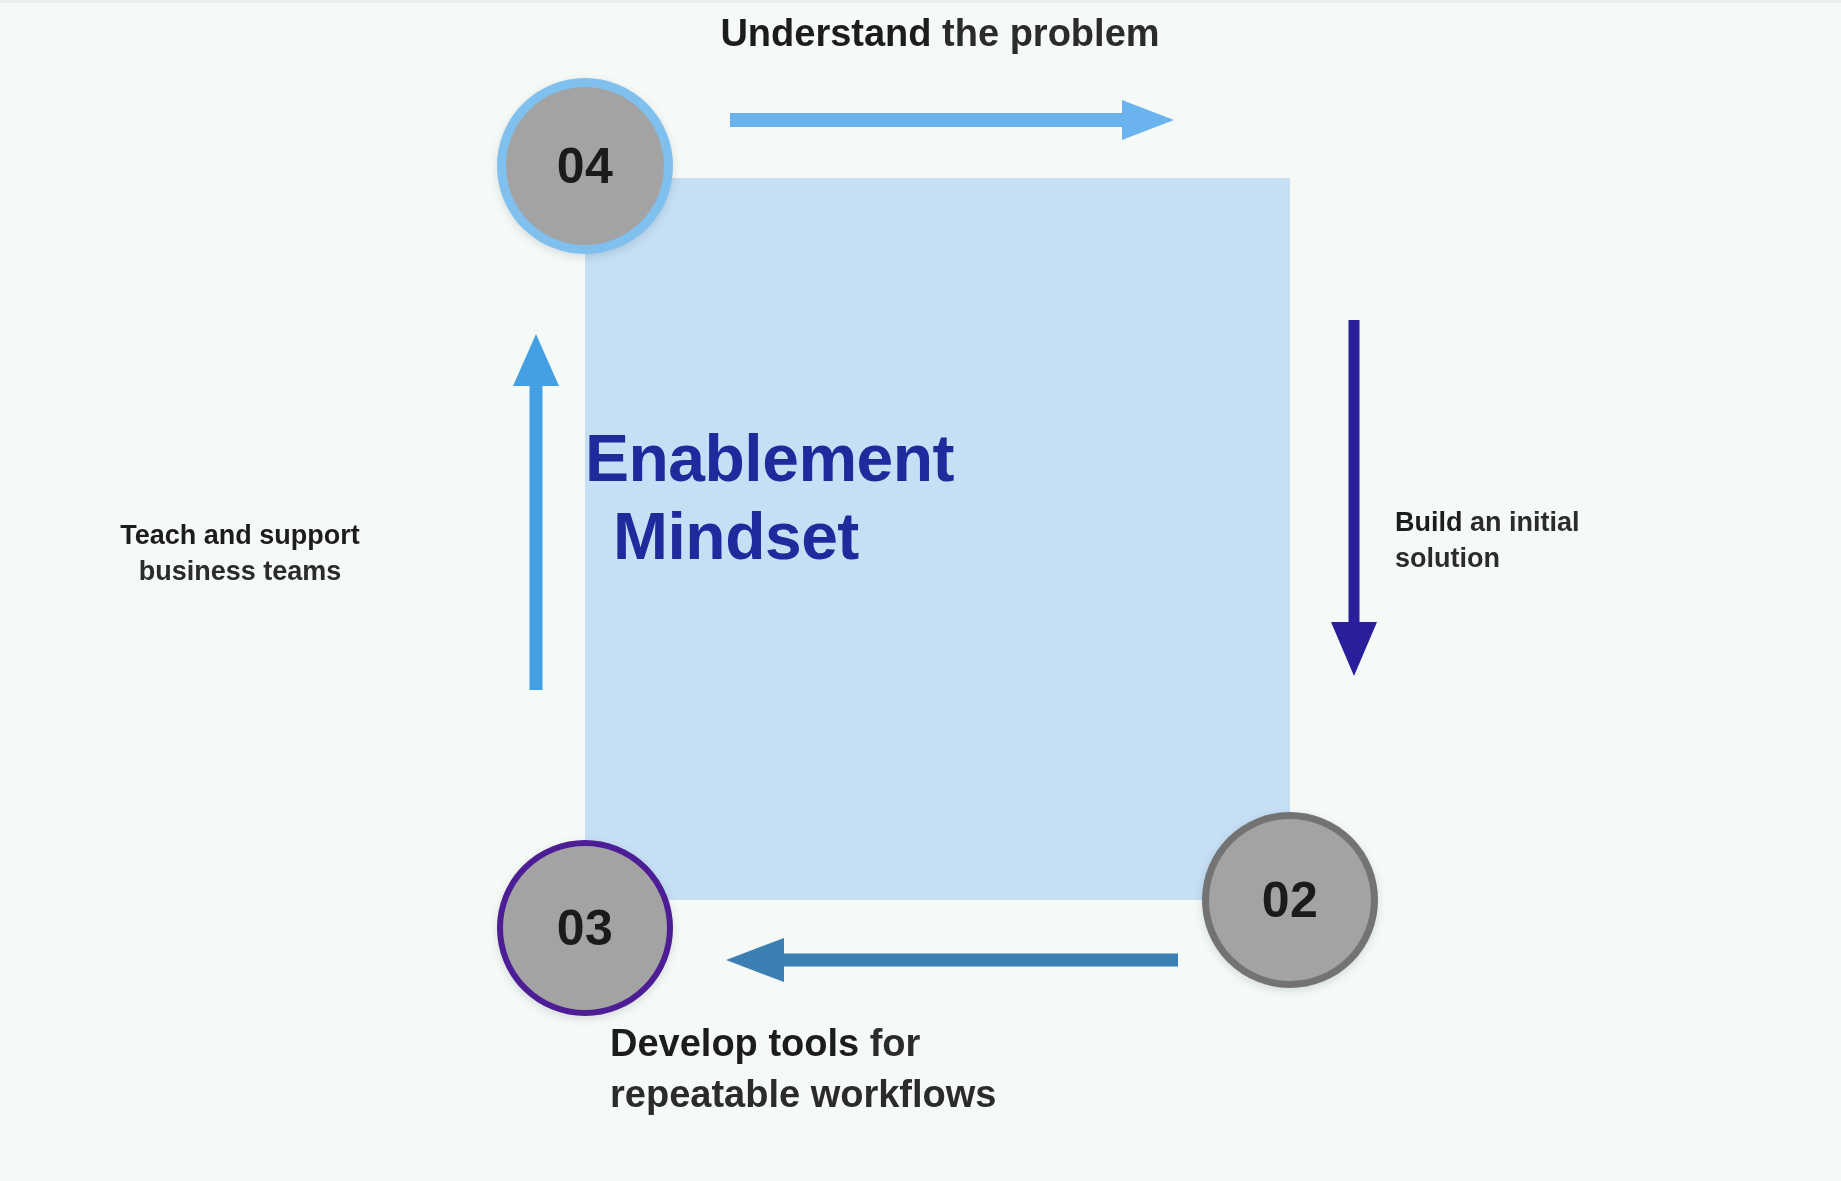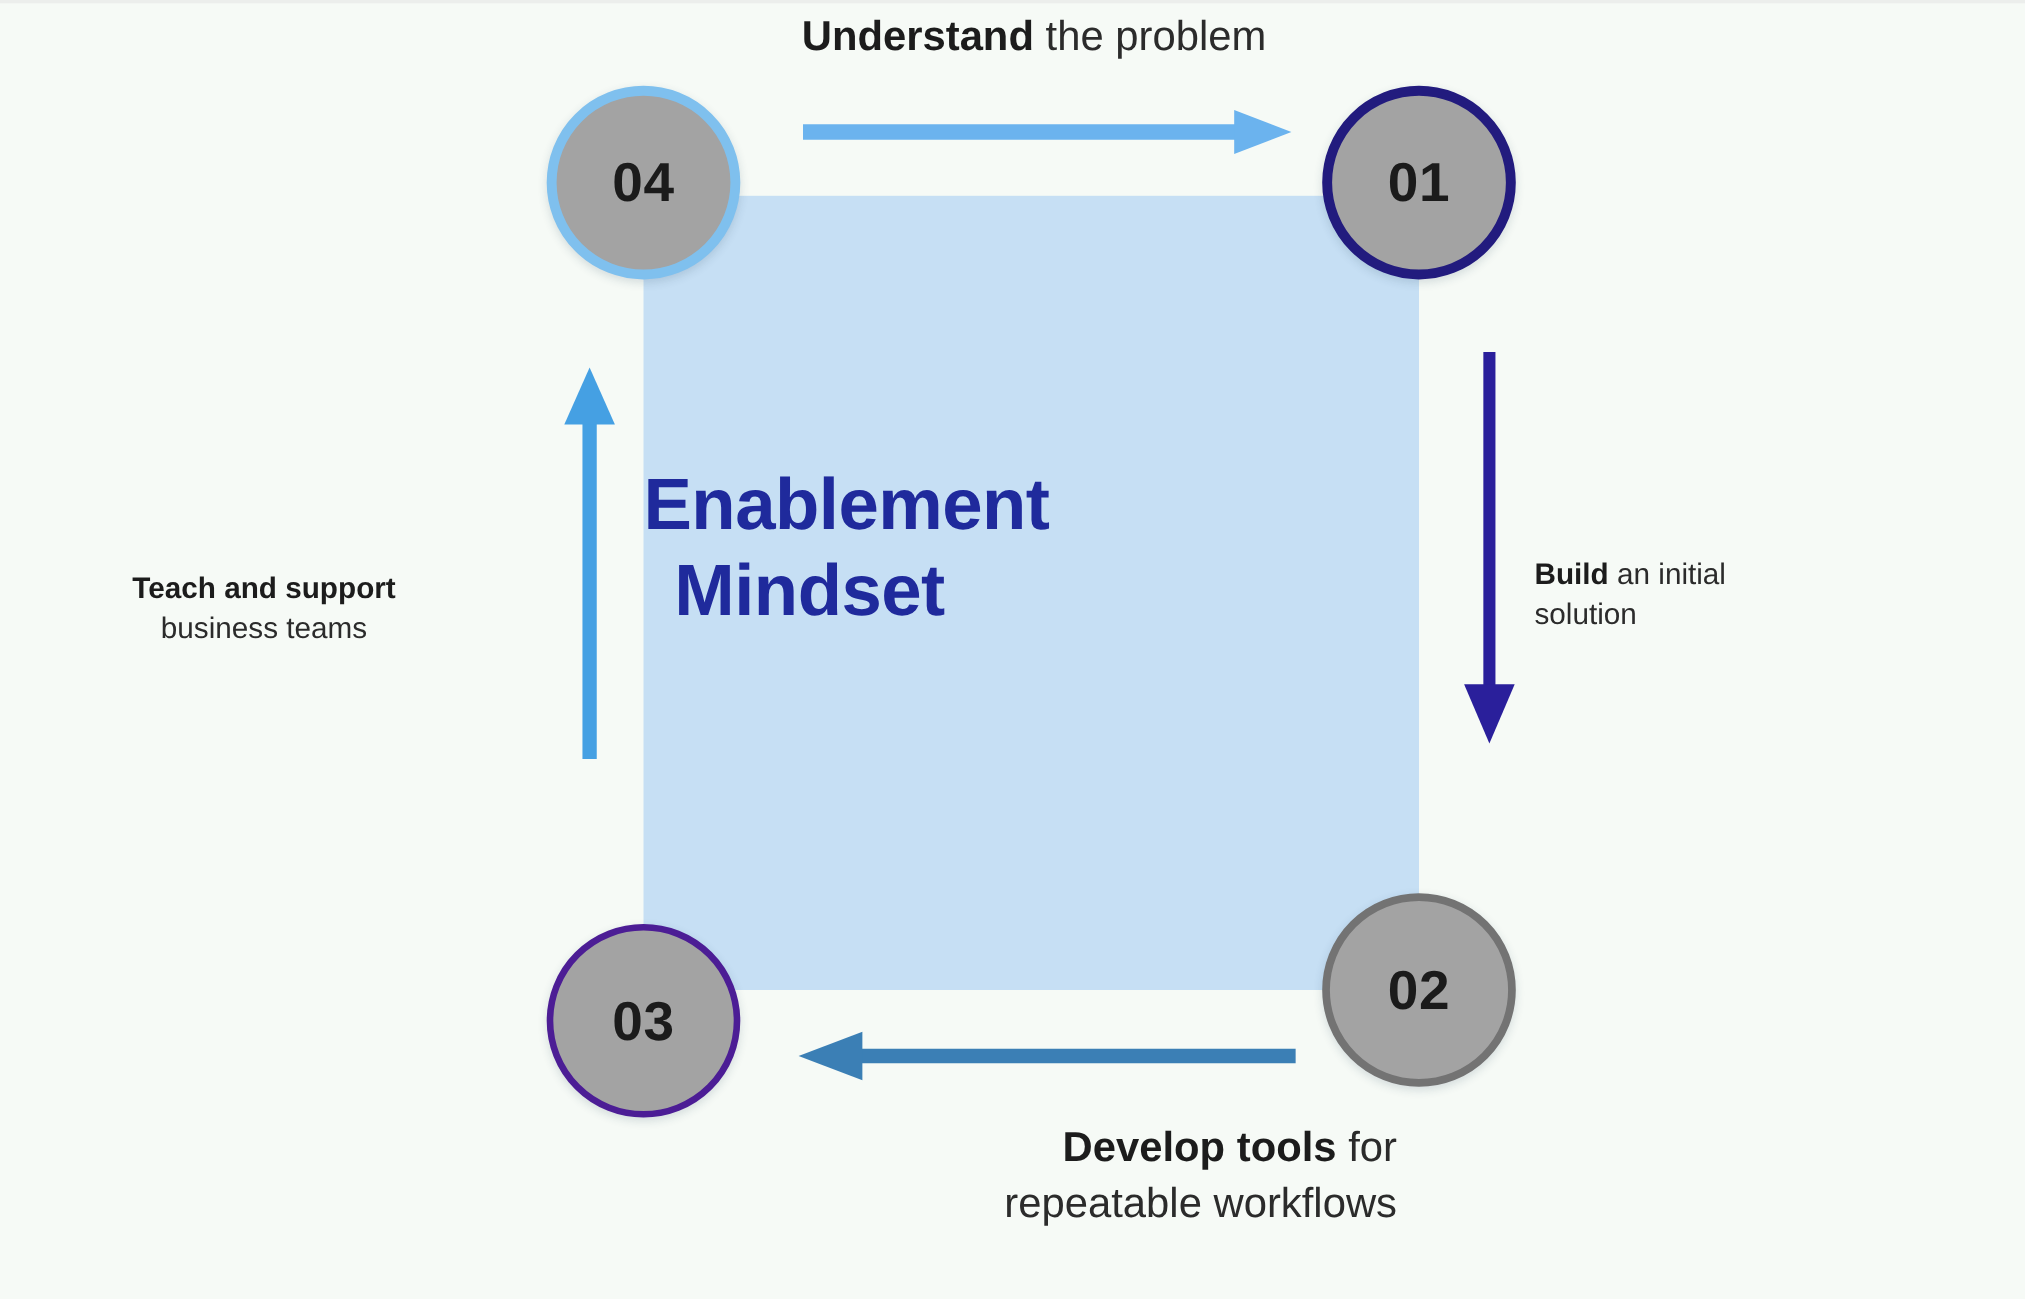--- a/index.html
+++ b/index.html
@@ -97,37 +97,37 @@
   #arrow-left   { left: 510px;  top: 330px; width: 52px;  height: 360px; }
 
   
   .label {
     position: absolute;
     color: #1c1c1c;
     font-size: 27px;
     line-height: 1.33;
   }
   .label b { font-weight: bold; margin-top: 20px; }
-  .label .lt { font-weight: 400; color: #2b2b2b; }
+  .label .lt { font-weight: 700; color: #2b2b2b; }
 
   #label-top {
     left: 520px; top: 8px;
     width: 840px;
     text-align: center;
     font-size: 38px;
   }
   #label-right {
     left: 1395px; top: 505px;
     width: 340px;
     text-align: left;
   }
   #label-bottom {
     left: 610px; top: 1018px;
     width: 660px;
-    text-align: right;
+    text-align: left;
     font-size: 38px;
   }
   #label-left {
     left: 30px; top: 518px;
     width: 420px;
     text-align: center;
   }
 </style>
 </head>
 <body>
@@ -159,23 +159,20 @@
   </svg>
 
   <svg class="arrow" id="arrow-left" viewBox="0 0 52 360">
     <line x1="26" y1="50" x2="26" y2="360" stroke="#45a0e3" stroke-width="13"></line>
     <polygon points="3,56 49,56 26,4" fill="#45a0e3"></polygon>
   </svg>
 
   <div class="node" id="node-04">
     <span>04</span>
   </div>
-  <div class="node" id="node-01">
-    <span>01</span>
-  </div>
   <div class="node" id="node-03">
     <span>03</span>
   </div>
   <div class="node" id="node-02">
     <span>02</span>
   </div>
 
   <div class="label" id="label-top">
     <b>Understand</b><span class="lt"> the problem</span>
   </div>

